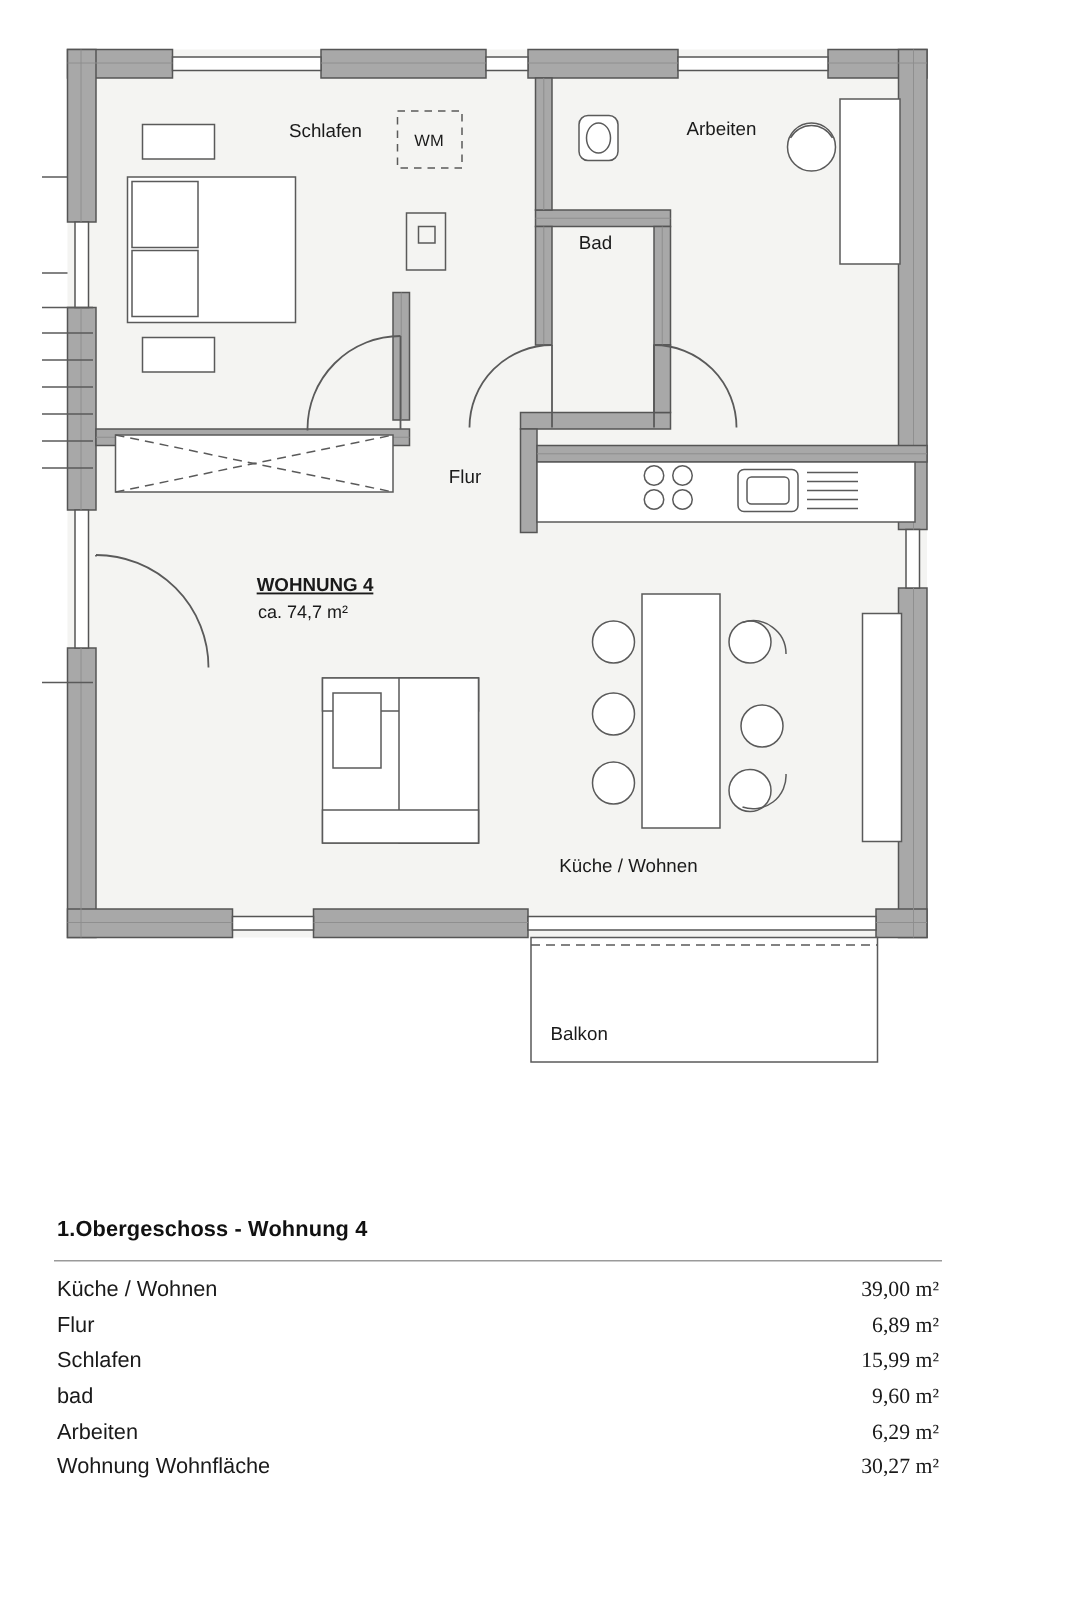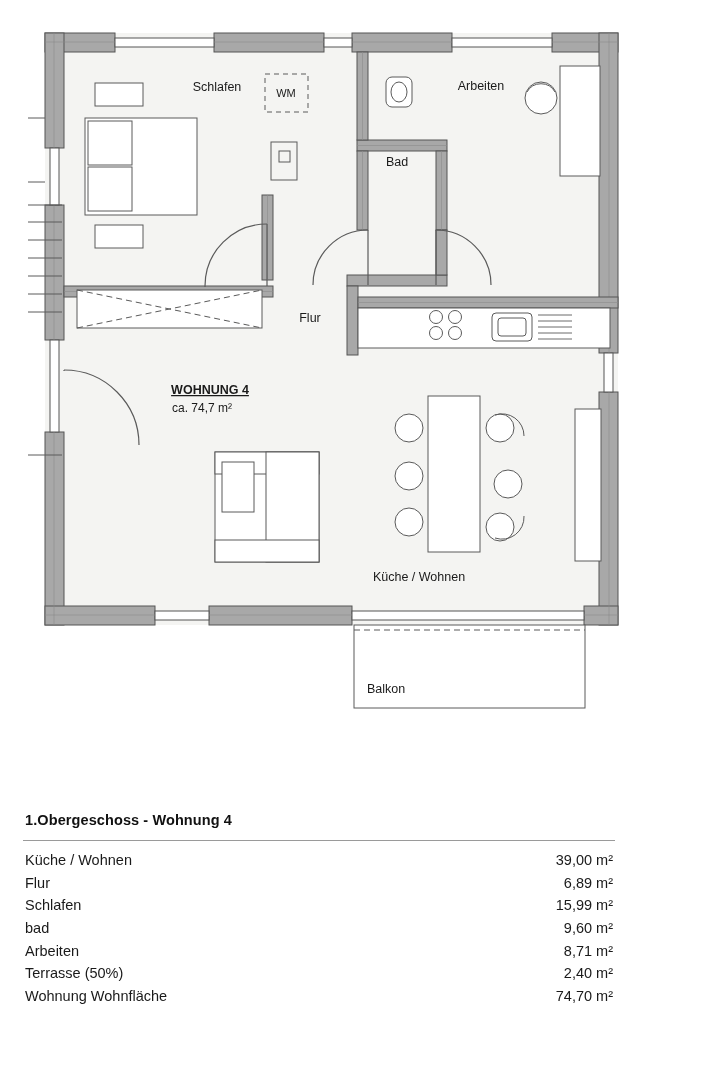--- a/index.html
+++ b/index.html
@@ -47,21 +47,21 @@
   }
   .plan-label-wm {
     font-family: "Liberation Sans", sans-serif;
     font-size: 11px;
     fill: #1a1a1a;
   }
 
   
   #legend {
     position: absolute;
-    left: 23px;
+    left: 36px;
     top: 812px;
     width: 592px;
   }
   #legend-title {
     font-size: 14.5px;
     font-weight: bold;
     color: #111;
     letter-spacing: 0.1px;
     margin: 0 0 12px 2px;
   }
@@ -72,21 +72,21 @@
   }
   .legend-row {
     display: flex;
     justify-content: space-between;
     align-items: baseline;
     font-size: 14.5px;
     color: #1a1a1a;
     padding: 3.3px 2px;
   }
   .legend-name { text-align: left; }
-  .legend-value { text-align: right; font-variant-numeric: tabular-nums; }
+  .legend-value { text-align: right; font-variant-numeric: tabular-nums; font-family: Liberation Serif, serif; }
 </style>
 </head>
 <body>
 
 <div id="plan-wrap">
   <svg id="plan-svg" width="710" height="760" viewBox="0 0 710 760" xmlns="http://www.w3.org/2000/svg">
 
     <rect x="45" y="33" width="573" height="592" fill="#f4f4f2"></rect>
 
     <g fill="#a8a8a8" stroke="#555555" stroke-width="1">
@@ -302,23 +302,19 @@
   <div class="legend-row">
     <span class="legend-name">Schlafen</span>
     <span class="legend-value">15,99 m²</span>
   </div>
   <div class="legend-row">
     <span class="legend-name">bad</span>
     <span class="legend-value">9,60 m²</span>
   </div>
   <div class="legend-row">
     <span class="legend-name">Arbeiten</span>
-    <span class="legend-value">8,71 m²</span>
-  </div>
-  <div class="legend-row">
-    <span class="legend-name">Terrasse (50%)</span>
-    <span class="legend-value">2,40 m²</span>
+    <span class="legend-value">6,29 m²</span>
   </div>
   <div class="legend-row">
     <span class="legend-name">Wohnung Wohnfläche</span>
-    <span class="legend-value">74,70 m²</span>
+    <span class="legend-value">30,27 m²</span>
   </div>
 </div>
 
 </body></html>

